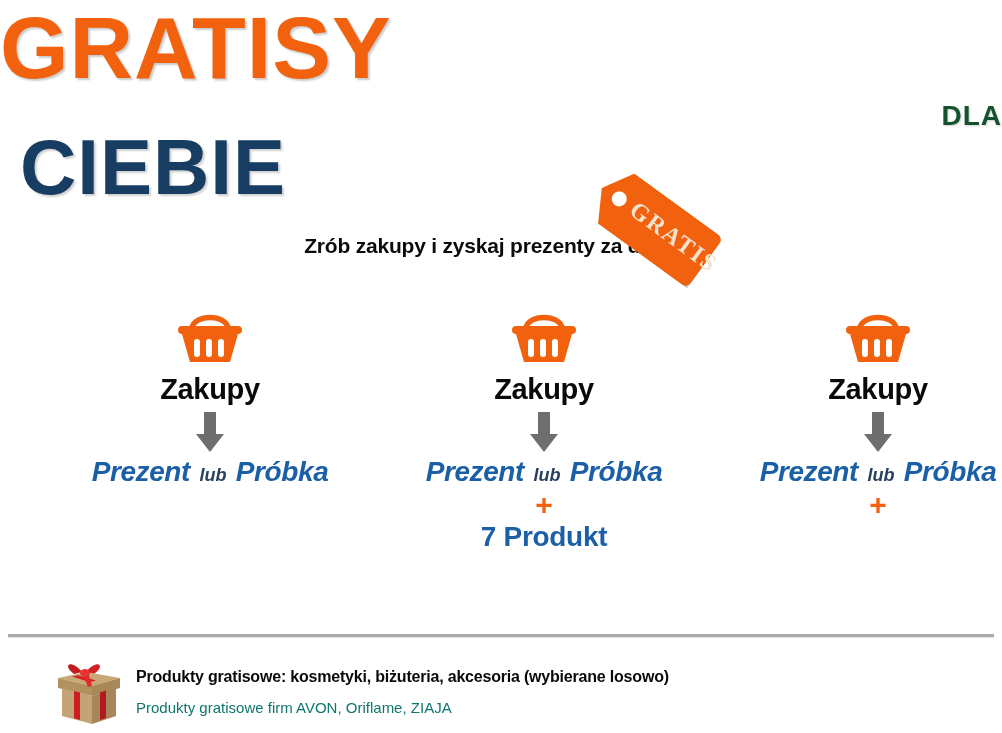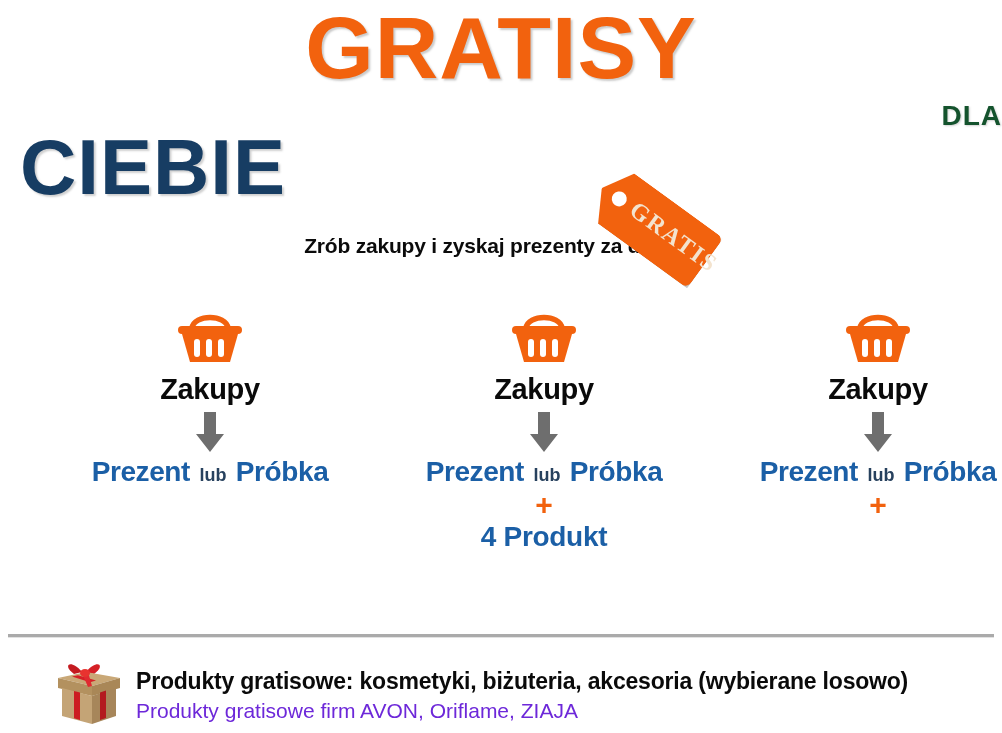--- a/index.html
+++ b/index.html
@@ -26,21 +26,21 @@
     position: relative;
     width: 100%;
     height: 290px;
   }
 
   .hero-title {
     position: absolute;
     top: 2px;
     left: 0;
     width: 100%;
-    text-align: center;
+    text-align: left;
     font-size: 88px;
     font-weight: bold;
     letter-spacing: 1px;
     color: #F2620E;
     line-height: 1.05;
     text-shadow: 2px 2px 2px rgba(140,140,140,0.45);
   }
 
   .hero-sub {
     position: absolute;
@@ -160,20 +160,21 @@
     justify-content: center;
   }
 
   .reward-line {
     font-size: 28px;
     font-weight: bold;
     color: #1B5FA6;
     letter-spacing: -0.4px;
     white-space: nowrap;
     line-height: 1.15;
+    font-style: italic;
   }
   .reward-line .lub {
     font-size: 18px;
     color: #27415E;
     font-weight: bold;
     letter-spacing: 0;
     padding: 0 2px;
   }
   .plus-sign {
     font-size: 30px;
@@ -212,31 +213,31 @@
   .gift-icon {
     position: absolute;
     left: 52px;
     top: 8px;
   }
 
   .footer-main {
     position: absolute;
     left: 136px;
     top: 20px;
-    font-size: 23px;
+    font-size: 16px;
     font-weight: bold;
     color: #0a0a0a;
     letter-spacing: -0.2px;
   }
   .footer-note-left {
     position: absolute;
     left: 136px;
     top: 51px;
-    font-size: 21px;
-    color: #6d28d9;
+    font-size: 15px;
+    color: #0f766e;
   }
   .footer-note-right {
     position: absolute;
     left: 628px;
     top: 51px;
     font-size: 15px;
     color: #3a3a3a;
   }
 </style>
 </head>
@@ -307,21 +308,21 @@
         <svg width="34" height="44" viewBox="0 0 34 44" aria-hidden="true">
           <path d="M11 2 L23 2 L23 24 L31 24 L17 42 L3 24 L11 24 Z" fill="#6E6E6E"></path>
         </svg>
       </div>
       <div class="reward-line">
         <span>Prezent</span>
         <span class="lub">lub</span>
         <span>Próbka</span>
       </div>
       <div class="plus-sign">+</div>
-      <div class="bonus-line">4 Produkt</div>
+      <div class="bonus-line">7 Produkt</div>
     </div>
 
     <div class="tier">
       <span>
         <svg class="basket-icon" width="80" height="60" viewBox="0 0 80 60" aria-hidden="true">
           <path d="M22 22 C24 8, 56 8, 58 22" fill="none" stroke="#F2620E" stroke-width="5.5" stroke-linecap="round"></path>
           <rect x="8" y="20" width="64" height="8" rx="4" fill="#F2620E"></rect>
           <path d="M12 28 L68 28 L60 56 L20 56 Z" fill="#F2620E"></path>
           <rect x="24" y="33" width="6" height="18" rx="3" fill="#ffffff"></rect>
           <rect x="36" y="33" width="6" height="18" rx="3" fill="#ffffff"></rect>

